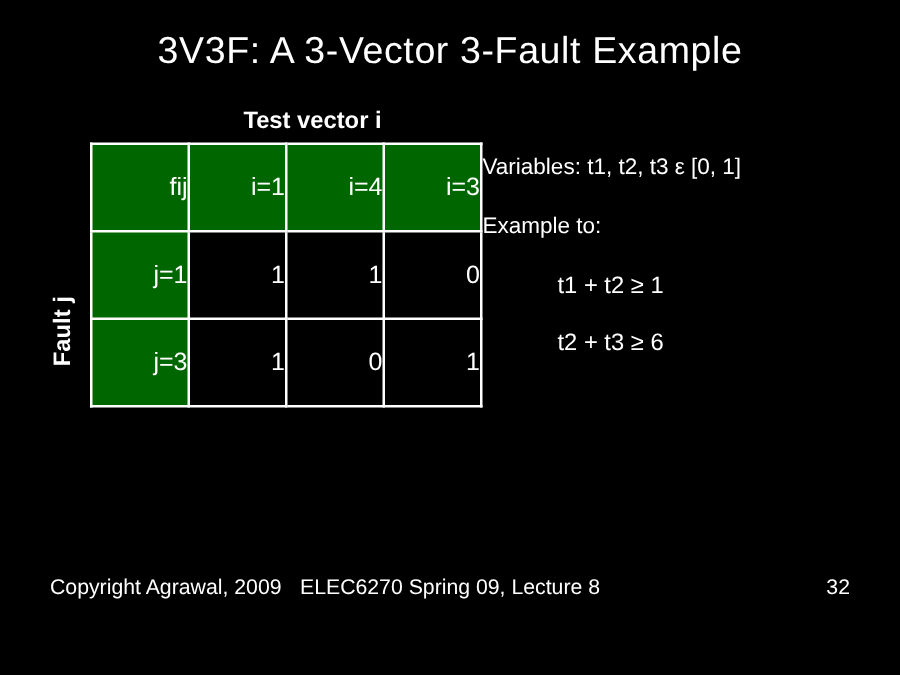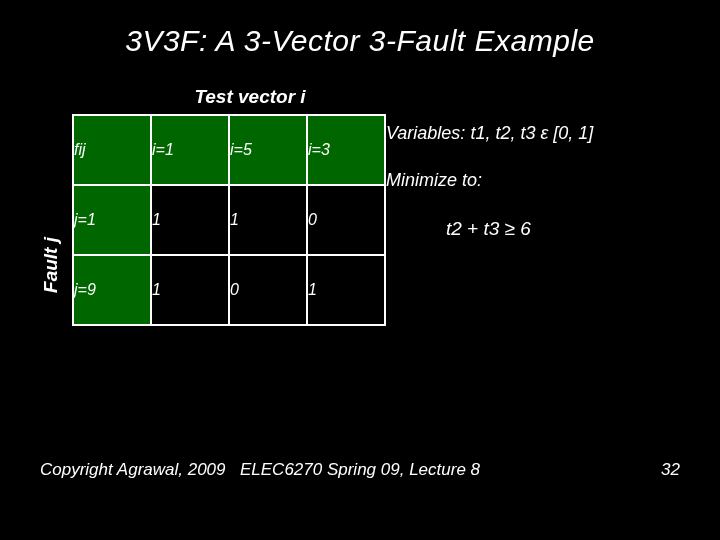--- a/index.html
+++ b/index.html
@@ -1,28 +1,28 @@
 <!DOCTYPE html>
 <html><head>
 <meta charset="utf-8">
 <style>
   * { margin: 0; padding: 0; box-sizing: border-box; }
   html, body { width: 720px; height: 540px; background: #000; color: #fff; font-family: Arial, Helvetica, sans-serif; }
-  .slide { width: 720px; height: 494px; position: relative; padding: 20px 40px 30px 40px; font-style: italic; }
+  .slide { width: 720px; height: 494px; position: relative; padding: 20px 40px 30px 40px; }
   .title { text-align: center; font-size: 30px; font-weight: normal; margin-top: 4px; margin-bottom: 28px; letter-spacing: 0.5px; }
   .caption-top { text-align: center; font-size: 19px; font-weight: bold; margin-left: -220px; margin-bottom: 6px; }
   .content { display: flex; align-items: flex-start; }
   .left { display: flex; align-items: center; }
   .ylabel { writing-mode: vertical-rl; transform: rotate(180deg); font-size: 19px; font-weight: bold; margin-right: 10px; margin-top: 90px; }
   table { border-collapse: collapse; }
   th, td {
     width: 78px; height: 70px;
     border: 2px solid #fff;
-    text-align: left; vertical-align: middle;
-    font-size: 16px;
+    text-align: right; vertical-align: middle;
+    font-size: 20px;
   }
   th.hdr, td.rowlabel { background: #006600; color: #fff; font-weight: normal; }
   th.hdr { font-weight: normal; }
   td.val { background: #000; color: #fff; }
   .right { margin-top: 8px; font-size: 18px; line-height: 1.3; }
   .right .line { margin-bottom: 24px; white-space: nowrap; }
   .right .constraint { margin-left: 60px; margin-bottom: 22px; font-size: 19px; }
   .footer { position: absolute; bottom: 14px; left: 40px; right: 40px; font-size: 17px; display: flex; justify-content: space-between; }
   .footer .mid { position: absolute; left: 0; right: 0; text-align: center; }
   .footer .page { }
@@ -35,42 +35,43 @@
   <div class="caption-top">Test vector i</div>
 
   <div class="content">
     <div class="left">
       <div class="ylabel">Fault j</div>
       <table>
         <tbody>
             <tr>
           <th class="hdr">fij</th>
           <th class="hdr">i=1</th>
-          <th class="hdr">i=5</th>
+          <th class="hdr">i=4</th>
           <th class="hdr">i=3</th>
         </tr>
         <tr>
           <td class="rowlabel">j=1</td>
           <td class="val">1</td>
           <td class="val">1</td>
           <td class="val">0</td>
         </tr>
         <tr>
-          <td class="rowlabel">j=9</td>
+          <td class="rowlabel">j=3</td>
           <td class="val">1</td>
           <td class="val">0</td>
           <td class="val">1</td>
         </tr>
       </tbody>
         </table>
     </div>
 
     <div class="right">
       <div class="line">Variables: t1, t2, t3 ε [0, 1]</div>
-      <div class="line">Minimize to:</div>
+      <div class="line">Example to:</div>
+      <div class="constraint">t1 + t2 ≥ 1</div>
       <div class="constraint">t2 + t3 ≥ 6</div>
     </div>
   </div>
 
   <div class="footer">
     <span>Copyright Agrawal, 2009</span>
     <span class="mid">ELEC6270 Spring 09, Lecture 8</span>
     <span class="page">32</span>
   </div>
 </div>

